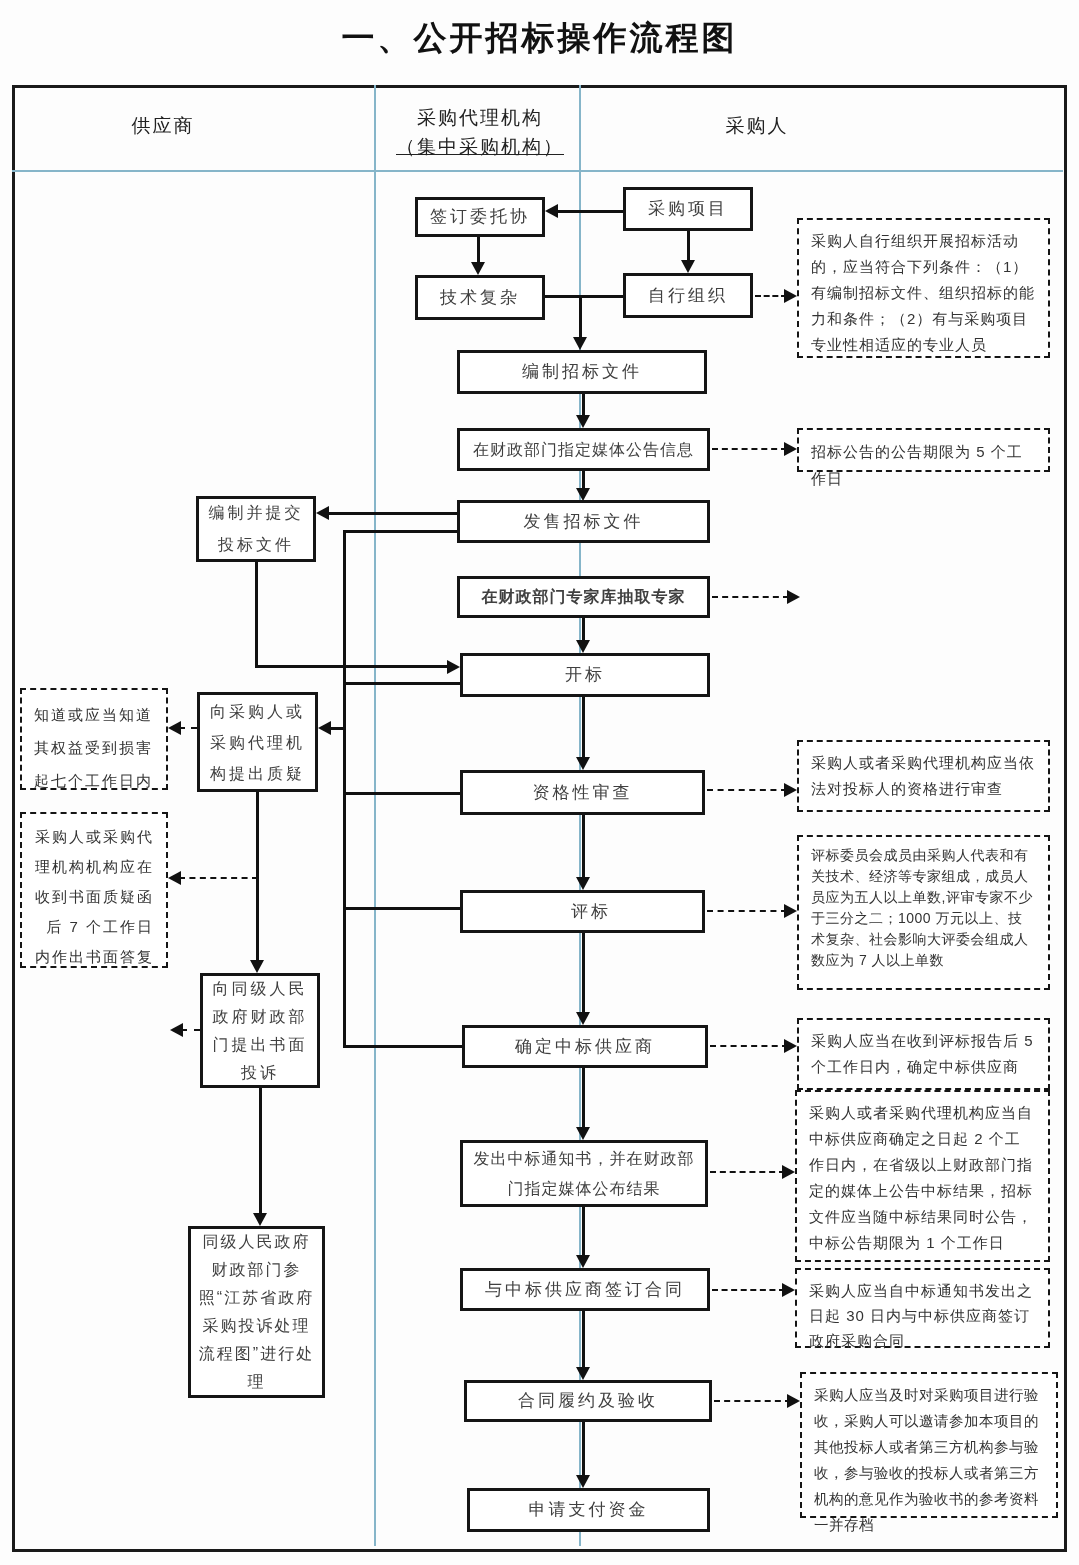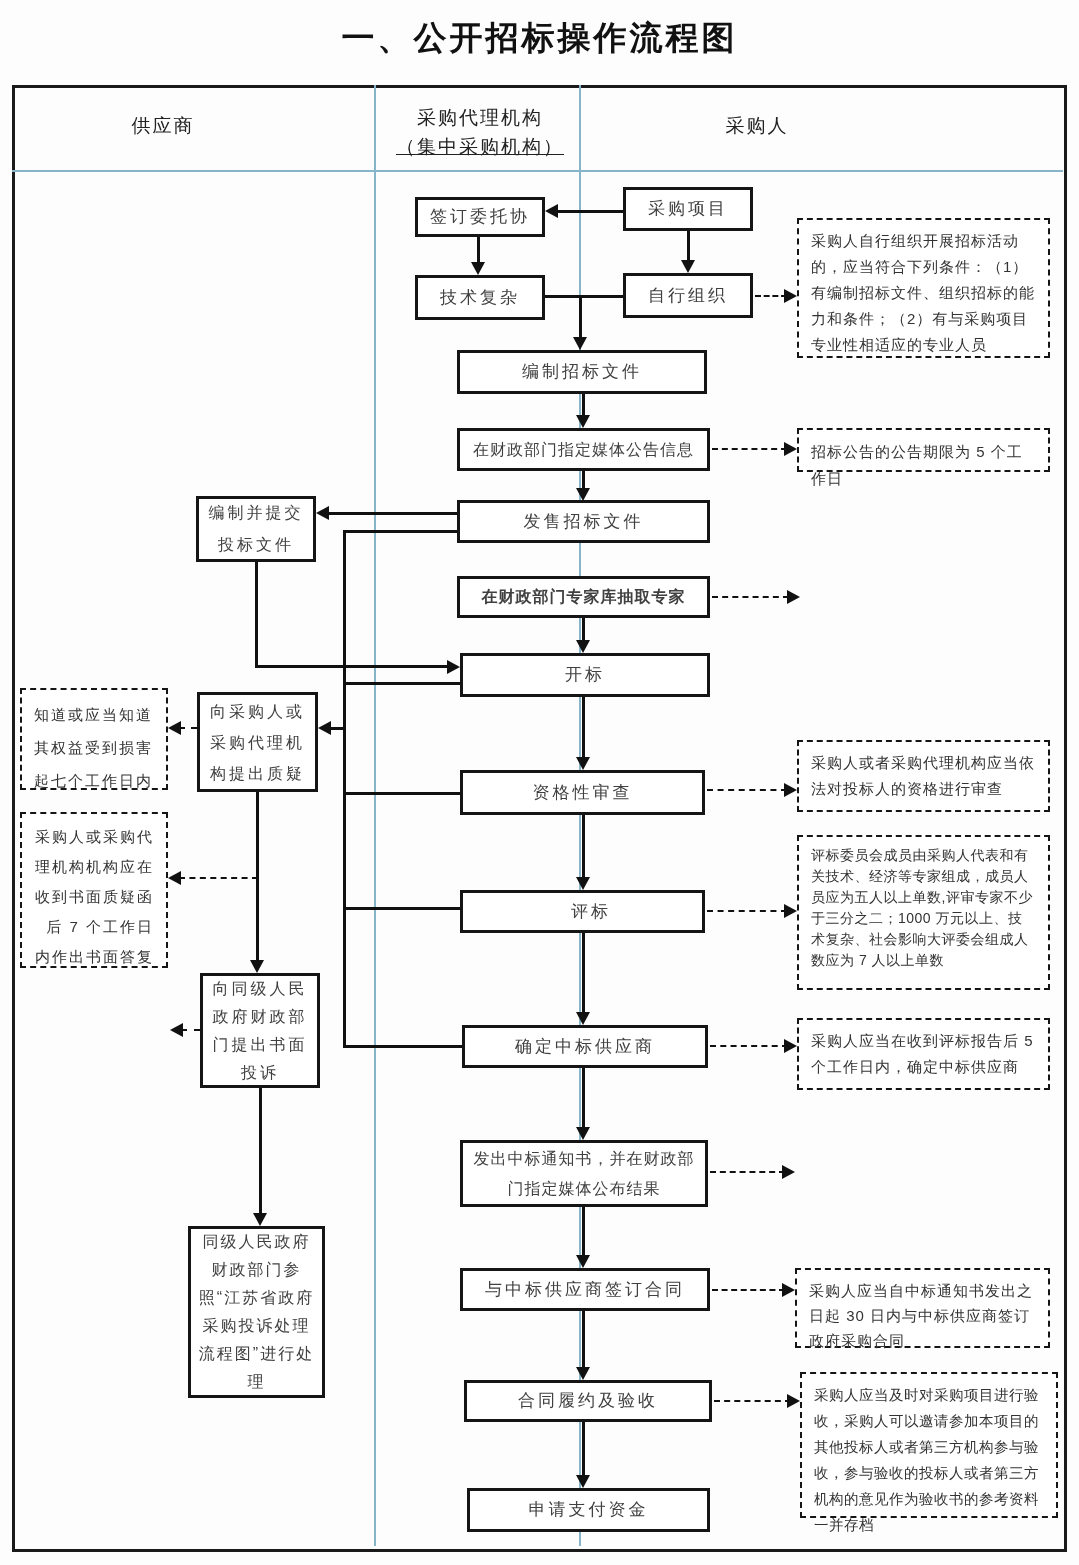--- a/index.html
+++ b/index.html
@@ -179,19 +179,20 @@
   <div class="node" style="left:196px;top:496px;width:120px;height:66px;font-size:16px;line-height:32px;">编制并提交投标文件</div>
   <div class="node" style="left:197px;top:692px;width:121px;height:100px;font-size:16px;line-height:31px;">向采购人或采购代理机构提出质疑</div>
   <div class="node" style="left:200px;top:973px;width:120px;height:115px;font-size:16px;line-height:28px;">向同级人民政府财政部门提出书面投诉</div>
   <div class="node" style="left:188px;top:1226px;width:137px;height:172px;font-size:16px;line-height:28px;letter-spacing:2px;">同级人民政府财政部门参照“江苏省政府采购投诉处理流程图”进行处理</div>
 
   <div class="note" style="left:797px;top:218px;width:253px;height:140px;line-height:26px;">采购人自行组织开展招标活动的，应当符合下列条件：（1）有编制招标文件、组织招标的能力和条件；（2）有与采购项目专业性相适应的专业人员</div>
   <div class="note" style="left:797px;top:428px;width:253px;height:44px;">招标公告的公告期限为 5 个工作日</div>
   <div class="note" style="left:797px;top:740px;width:253px;height:72px;line-height:26px;">采购人或者采购代理机构应当依法对投标人的资格进行审查</div>
   <div class="note" style="left:797px;top:835px;width:253px;height:155px;font-size:14px;line-height:21px;letter-spacing:0.5px;">评标委员会成员由采购人代表和有关技术、经济等专家组成，成员人员应为五人以上单数,评审专家不少于三分之二；1000 万元以上、技术复杂、社会影响大评委会组成人数应为 7 人以上单数</div>
   <div class="note" style="left:797px;top:1018px;width:253px;height:72px;line-height:26px;">采购人应当在收到评标报告后 5 个工作日内，确定中标供应商</div>
+  <div class="note" style="left:795px;top:1090px;width:255px;height:172px;line-height:26px;">采购人或者采购代理机构应当自中标供应商确定之日起 2 个工作日内，在省级以上财政部门指定的媒体上公告中标结果，招标文件应当随中标结果同时公告，中标公告期限为 1 个工作日</div>
   <div class="note" style="left:795px;top:1268px;width:255px;height:80px;line-height:25px;">采购人应当自中标通知书发出之日起 30 日内与中标供应商签订政府采购合同</div>
   <div class="note" style="left:800px;top:1372px;width:258px;height:146px;font-size:14.5px;line-height:26px;letter-spacing:0.5px;">采购人应当及时对采购项目进行验收，采购人可以邀请参加本项目的其他投标人或者第三方机构参与验收，参与验收的投标人或者第三方机构的意见作为验收书的参考资料一并存档</div>
 
   <div class="note" style="left:20px;top:688px;width:148px;height:102px;line-height:33px;letter-spacing:2px;">知道或应当知道其权益受到损害起七个工作日内</div>
   <div class="note" style="left:20px;top:812px;width:148px;height:156px;line-height:30px;letter-spacing:2px;text-align:right;">采购人或采购代理机构机构应在收到书面质疑函后 7 个工作日内作出书面答复</div>
 
 </div>
 
 </body></html>

